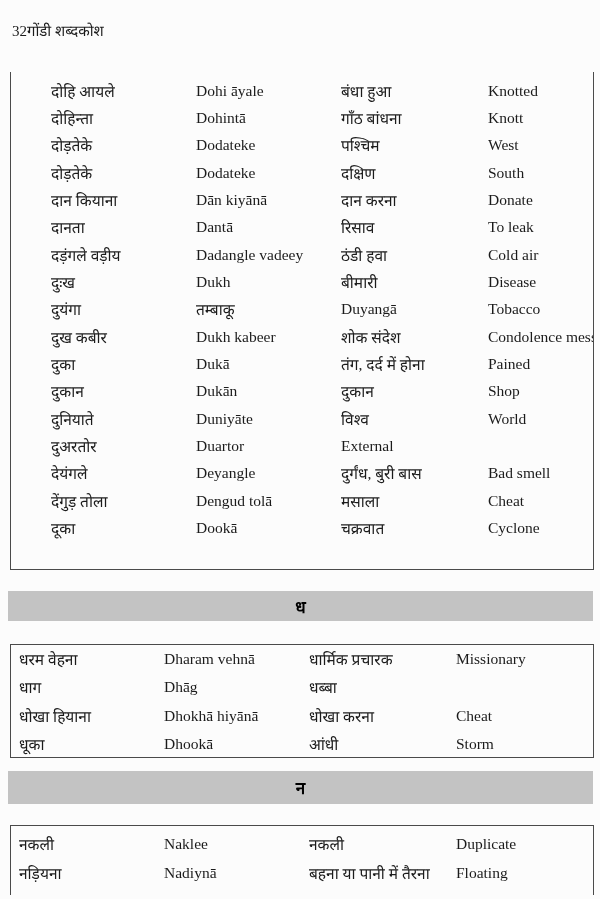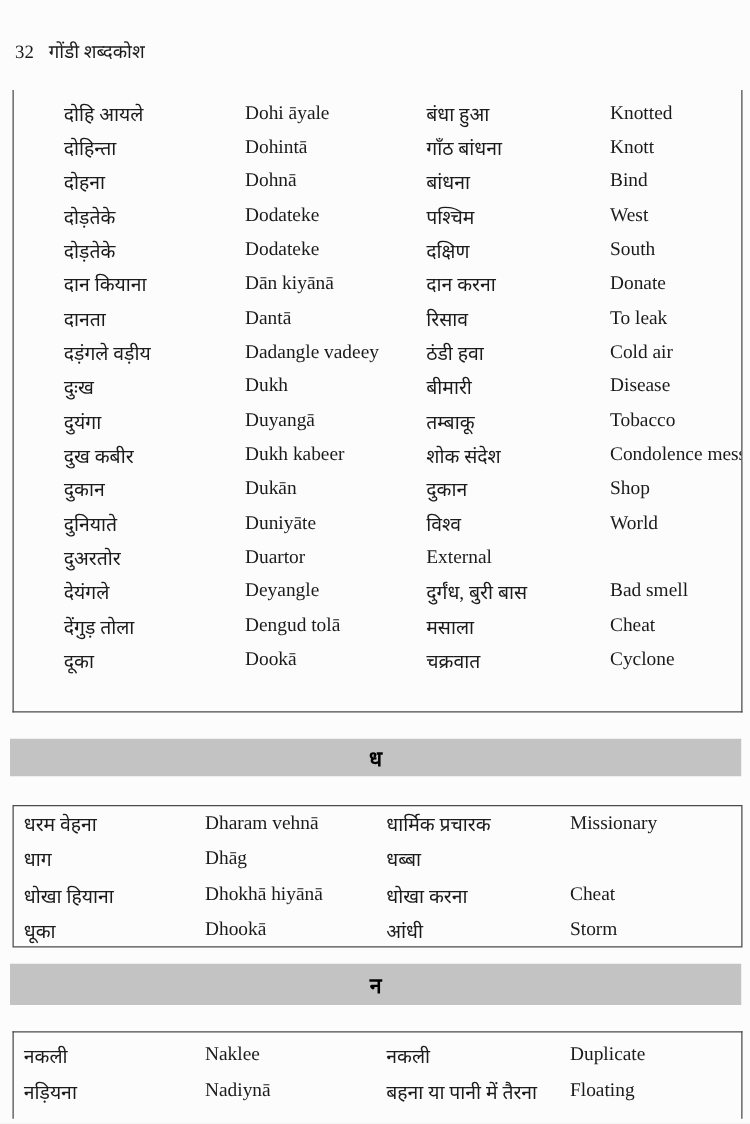--- a/index.html
+++ b/index.html
@@ -12,24 +12,23 @@
     width: 600px;
     height: 899px;
     background: #fcfcfc;
     overflow: hidden;
     font-family: "Liberation Serif", "DejaVu Serif", serif;
     color: #1b1b1b;
     font-size: 15.5px;
   }
   .header {
     position: absolute;
-    top: 30px;
+    top: 20px;
     left: 12px;
     display: flex;
-    gap: 12px;
     align-items: baseline;
     font-size: 15px;
   }
   .tbox {
     position: absolute;
     left: 10px;
     width: 584px;
     box-sizing: border-box;
     border-left: 1px solid #4a4a4a;
     border-right: 1px solid #4a4a4a;
@@ -96,26 +95,20 @@
         <div class="cell hindi">बंधा हुआ</div>
         <div class="cell english">Knotted</div>
       </div>
       <div class="row">
         <div class="cell gondi">दोहिन्ता</div>
         <div class="cell translit">Dohintā</div>
         <div class="cell hindi">गाँठ बांधना</div>
         <div class="cell english">Knott</div>
       </div>
       <div class="row">
-        <div class="cell gondi">दोहना</div>
-        <div class="cell translit">Dohnā</div>
-        <div class="cell hindi">बांधना</div>
-        <div class="cell english">Bind</div>
-      </div>
-      <div class="row">
         <div class="cell gondi">दोड़तेके</div>
         <div class="cell translit">Dodateke</div>
         <div class="cell hindi">पश्चिम</div>
         <div class="cell english">West</div>
       </div>
       <div class="row">
         <div class="cell gondi">दोड़तेके</div>
         <div class="cell translit">Dodateke</div>
         <div class="cell hindi">दक्षिण</div>
         <div class="cell english">South</div>
@@ -139,31 +132,37 @@
         <div class="cell english">Cold air</div>
       </div>
       <div class="row">
         <div class="cell gondi">दुःख</div>
         <div class="cell translit">Dukh</div>
         <div class="cell hindi">बीमारी</div>
         <div class="cell english">Disease</div>
       </div>
       <div class="row">
         <div class="cell gondi">दुयंगा</div>
+        <div class="cell hindi">तम्बाकू</div>
         <div class="cell translit">Duyangā</div>
-        <div class="cell hindi">तम्बाकू</div>
         <div class="cell english">Tobacco</div>
       </div>
       <div class="row">
         <div class="cell gondi">दुख कबीर</div>
         <div class="cell translit">Dukh kabeer</div>
         <div class="cell hindi">शोक संदेश</div>
         <div class="cell english">Condolence message</div>
       </div>
       <div class="row">
+        <div class="cell gondi">दुका</div>
+        <div class="cell translit">Dukā</div>
+        <div class="cell hindi">तंग, दर्द में होना</div>
+        <div class="cell english">Pained</div>
+      </div>
+      <div class="row">
         <div class="cell gondi">दुकान</div>
         <div class="cell translit">Dukān</div>
         <div class="cell hindi">दुकान</div>
         <div class="cell english">Shop</div>
       </div>
       <div class="row">
         <div class="cell gondi">दुनियाते</div>
         <div class="cell translit">Duniyāte</div>
         <div class="cell hindi">विश्व</div>
         <div class="cell english">World</div>

